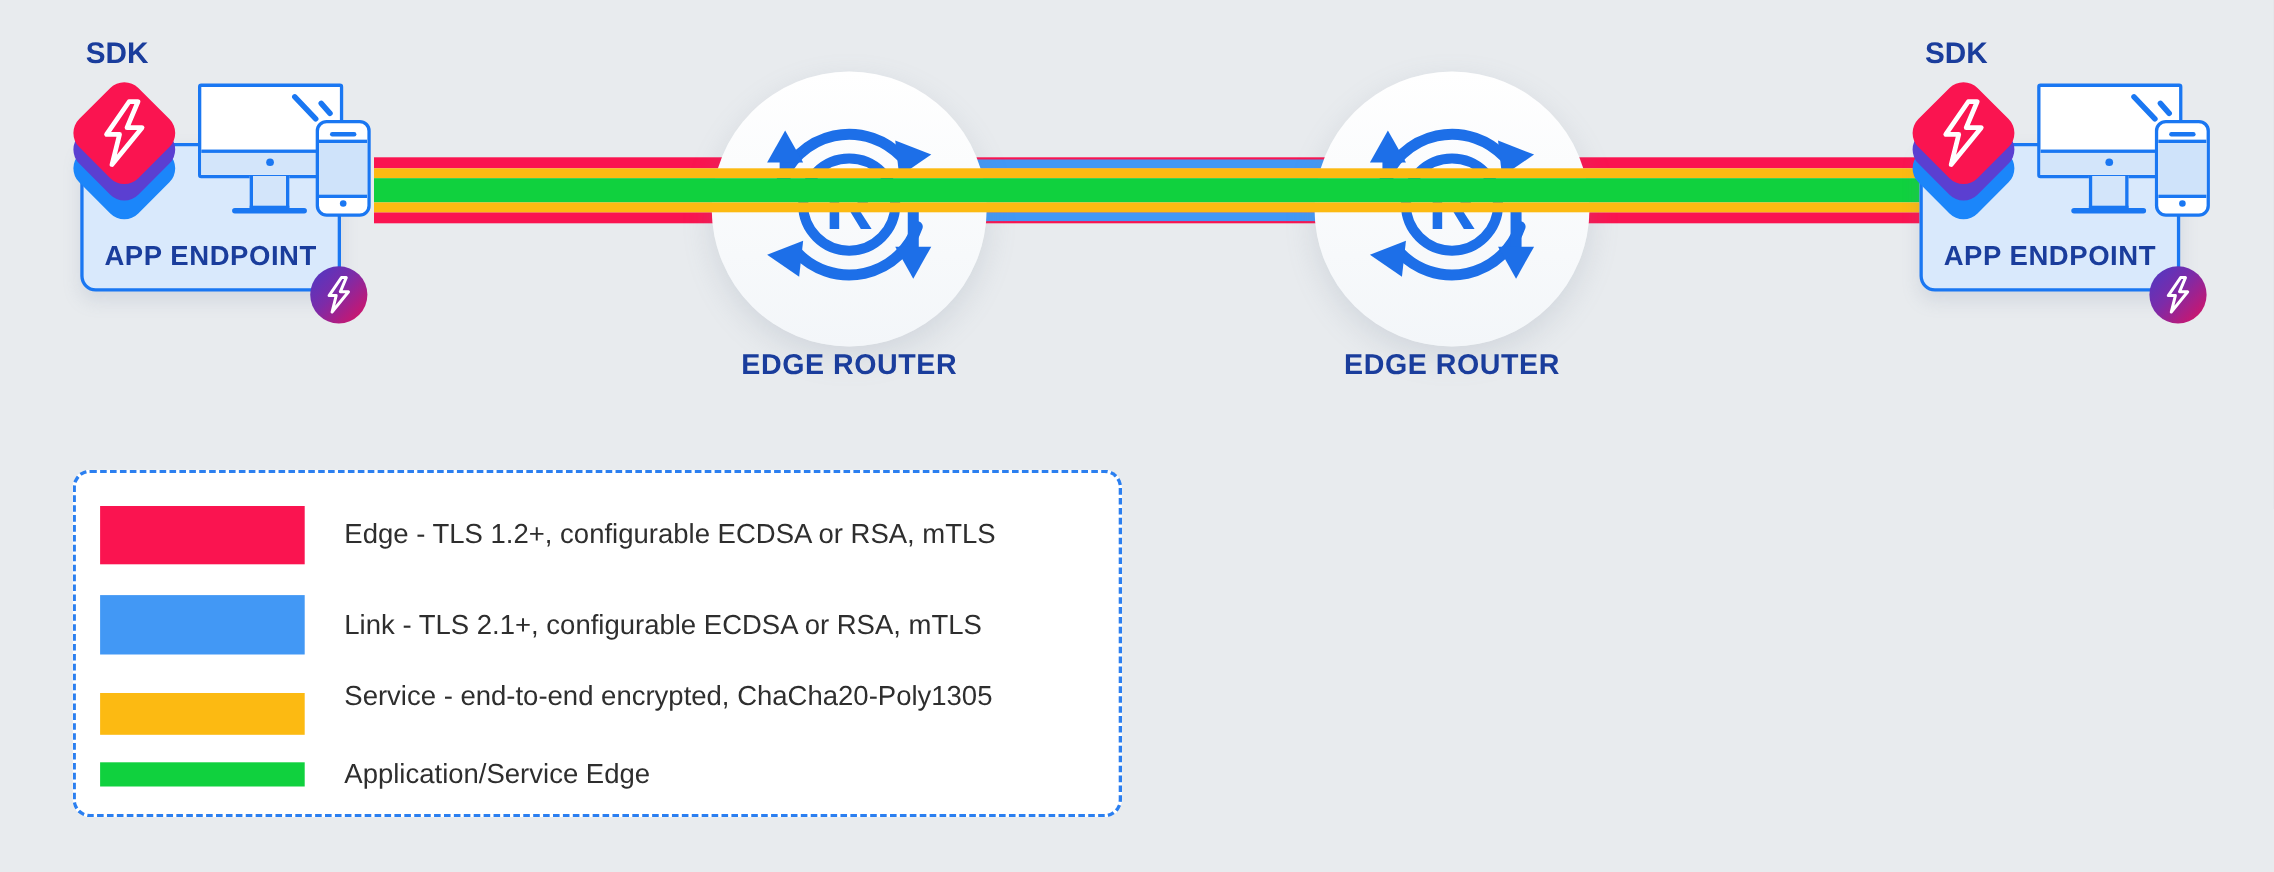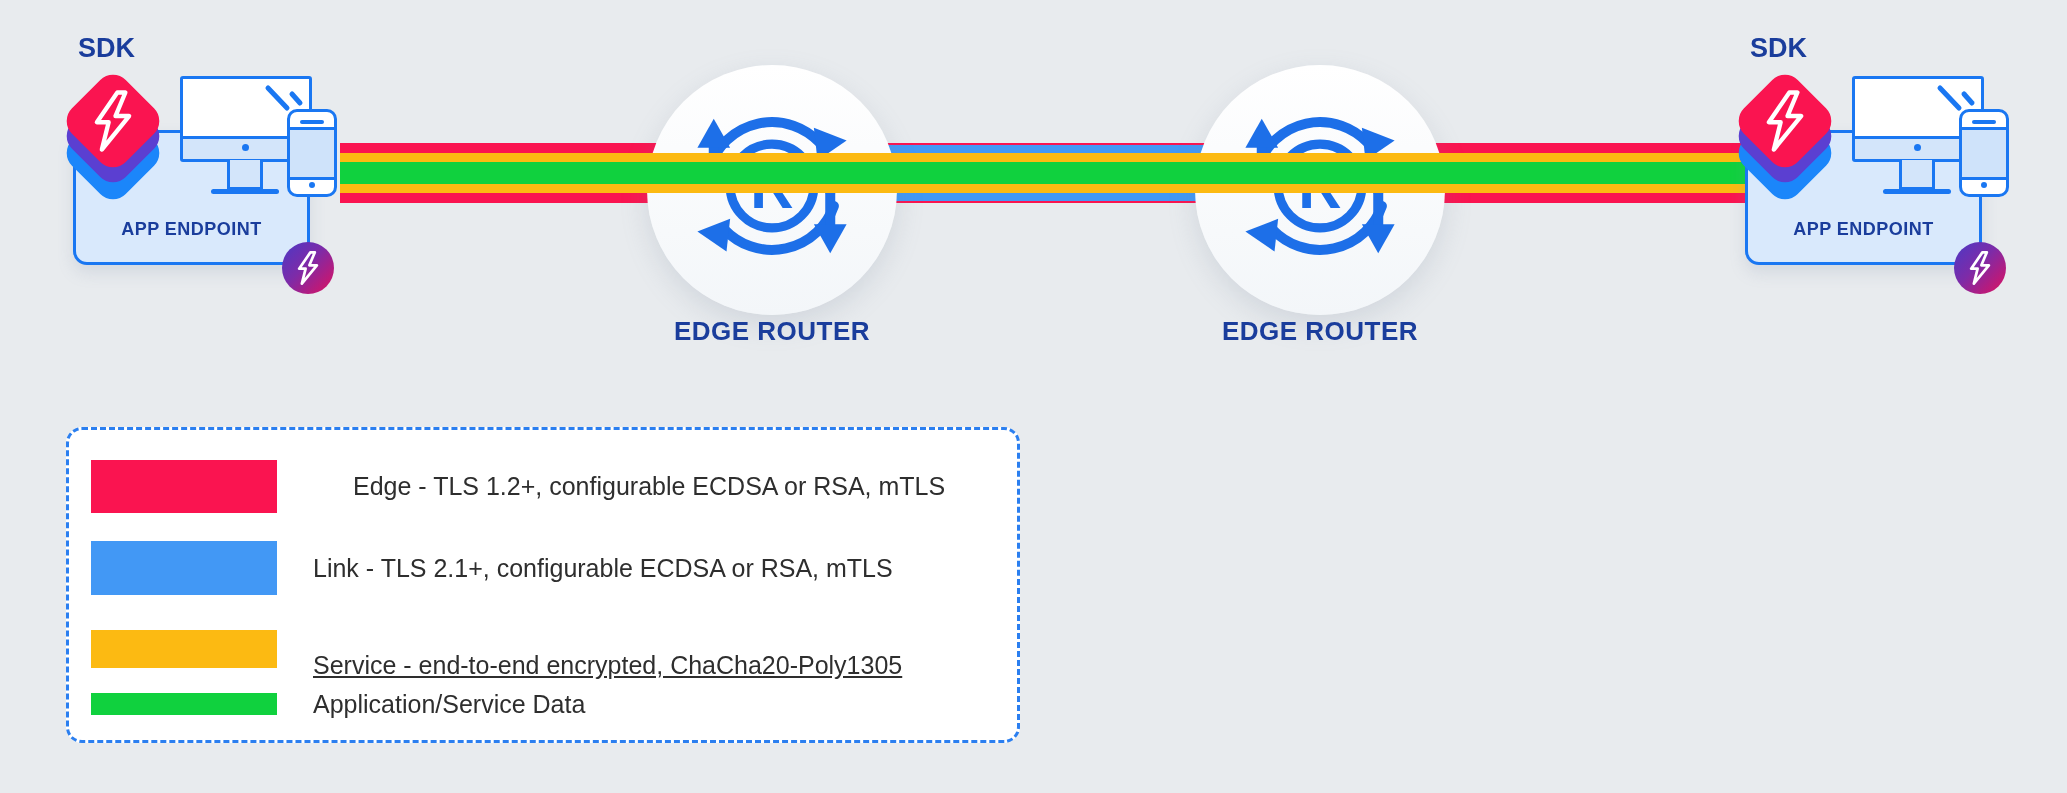--- a/index.html
+++ b/index.html
@@ -38,21 +38,21 @@
   .endpoint{position:absolute;top:0;width:360px;height:310px;z-index:4;}
   .sdk-label{position:absolute;left:78px;top:33px;color:#1a3d9c;font-size:27px;font-weight:600;}
   .endpoint-box{
     position:absolute;left:73px;top:130px;width:237px;height:135px;
     background:#d9e9fc;border:3px solid #1a77f2;border-radius:14px;
     box-sizing:border-box;
     box-shadow:0 8px 16px rgba(120,140,165,.18);
   }
   .endpoint-box-label{
     position:absolute;left:0;right:0;top:86px;text-align:center;
-    color:#1a3d9c;font-size:18px;font-weight:600;letter-spacing:.5px;
+    color:#1a3d9c;font-size:25px;font-weight:600;letter-spacing:.5px;
   }
   
   .sdk-stack{position:absolute;left:58px;top:68px;width:110px;height:130px;}
   .diamond{position:absolute;left:17px;width:76px;height:76px;border-radius:18px;transform:rotate(45deg);}
   .diamond.d-blue{top:47px;}
   .diamond.d-purple{top:30px;}
   .diamond.d-red{top:15px;}
   .sdk-bolt{position:absolute;left:24px;top:22px;}
   
   .monitor{position:absolute;left:180px;top:76px;width:132px;height:86px;
@@ -83,23 +83,23 @@
   .badge svg{position:absolute;left:9px;top:8px;}
   
   .legend{
     position:absolute;left:66px;top:427px;width:954px;height:316px;
     background:#ffffff;border:3px dashed #2b7ff0;border-radius:16px;
     box-sizing:border-box;z-index:5;
   }
   .legend-row{position:absolute;left:0;right:0;}
   .legend-swatch{position:absolute;left:22px;width:186px;}
   .legend-text{position:absolute;left:244px;color:#2e2e2e;font-size:25px;white-space:nowrap;}
-  .lr1 .legend-swatch{top:30px;height:53px;}   .lr1 .legend-text{top:30px;line-height:53px;margin-left:40px;}
+  .lr1 .legend-swatch{top:30px;height:53px;}   .lr1 .legend-text{top:30px;line-height:53px;}
   .lr2 .legend-swatch{top:111px;height:54px;}  .lr2 .legend-text{top:111px;line-height:54px;}
-  .lr3 .legend-swatch{top:200px;height:38px;}  .lr3 .legend-text{top:216px;line-height:38px;text-decoration:underline;}
+  .lr3 .legend-swatch{top:200px;height:38px;}  .lr3 .legend-text{top:184px;line-height:38px;}
   .lr4 .legend-swatch{top:263px;height:22px;}  .lr4 .legend-text{top:255px;line-height:38px;}
 </style>
 </head>
 <body>
 
 <div class="canvas" style="background: rgb(232, 235, 238);">
 
   <div class="stripe under stripe-red-top" style="background: rgb(250, 20, 80);"></div>
   <div class="stripe under stripe-red-bottom" style="background: rgb(250, 20, 80);"></div>
   <div class="stripe-blue stripe-blue-top" style="background: rgb(66, 152, 245);"></div>
@@ -233,17 +233,17 @@
     <div class="legend-row lr2">
       <div class="legend-swatch" style="background: rgb(66, 152, 245);"></div>
       <div class="legend-text">Link - TLS 2.1+, configurable ECDSA or RSA, mTLS</div>
     </div>
     <div class="legend-row lr3">
       <div class="legend-swatch" style="background: rgb(252, 186, 18);"></div>
       <div class="legend-text">Service - end-to-end encrypted, ChaCha20-Poly1305</div>
     </div>
     <div class="legend-row lr4">
       <div class="legend-swatch" style="background: rgb(16, 209, 62);"></div>
-      <div class="legend-text">Application/Service Data</div>
+      <div class="legend-text">Application/Service Edge</div>
     </div>
   </div>
 
 </div>
 
 </body></html>

